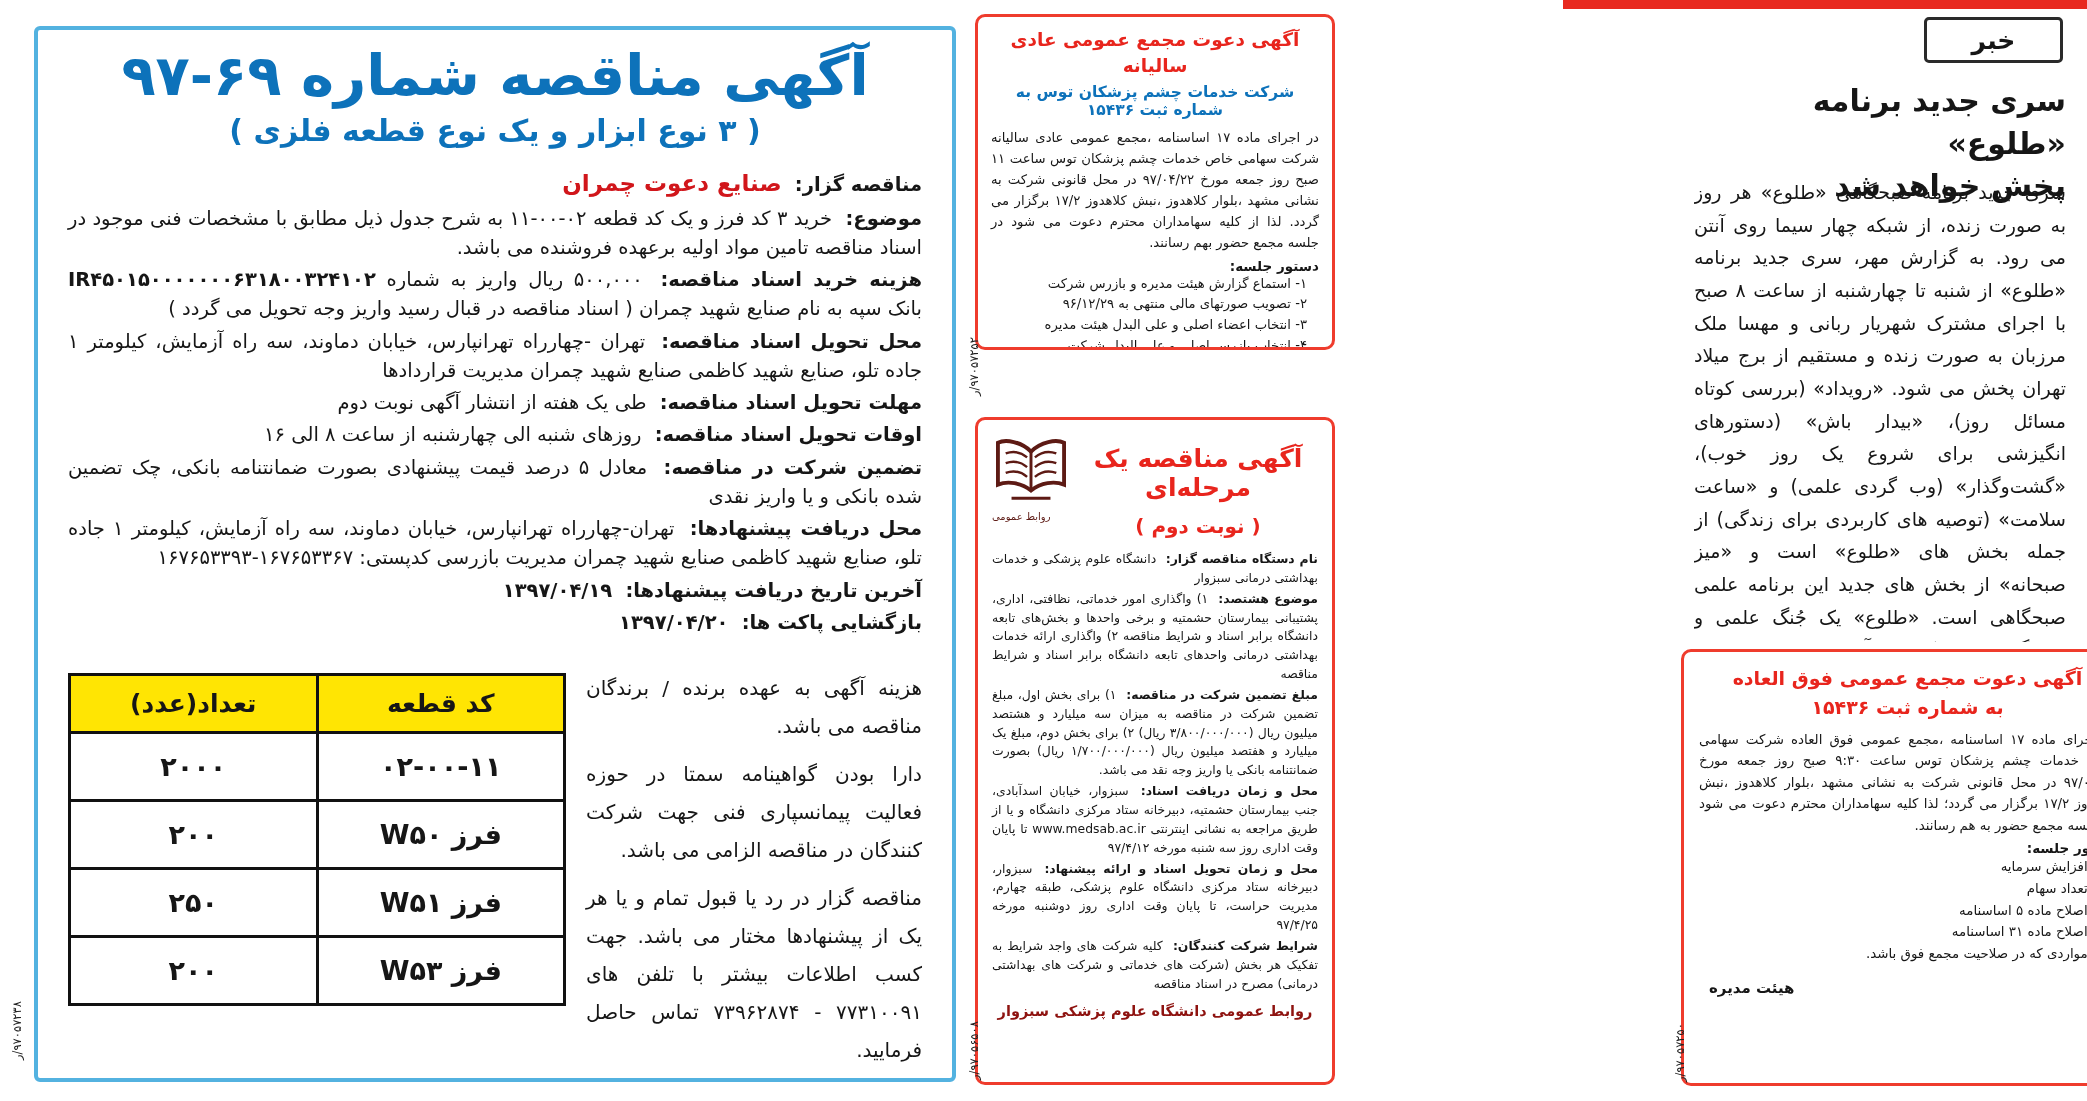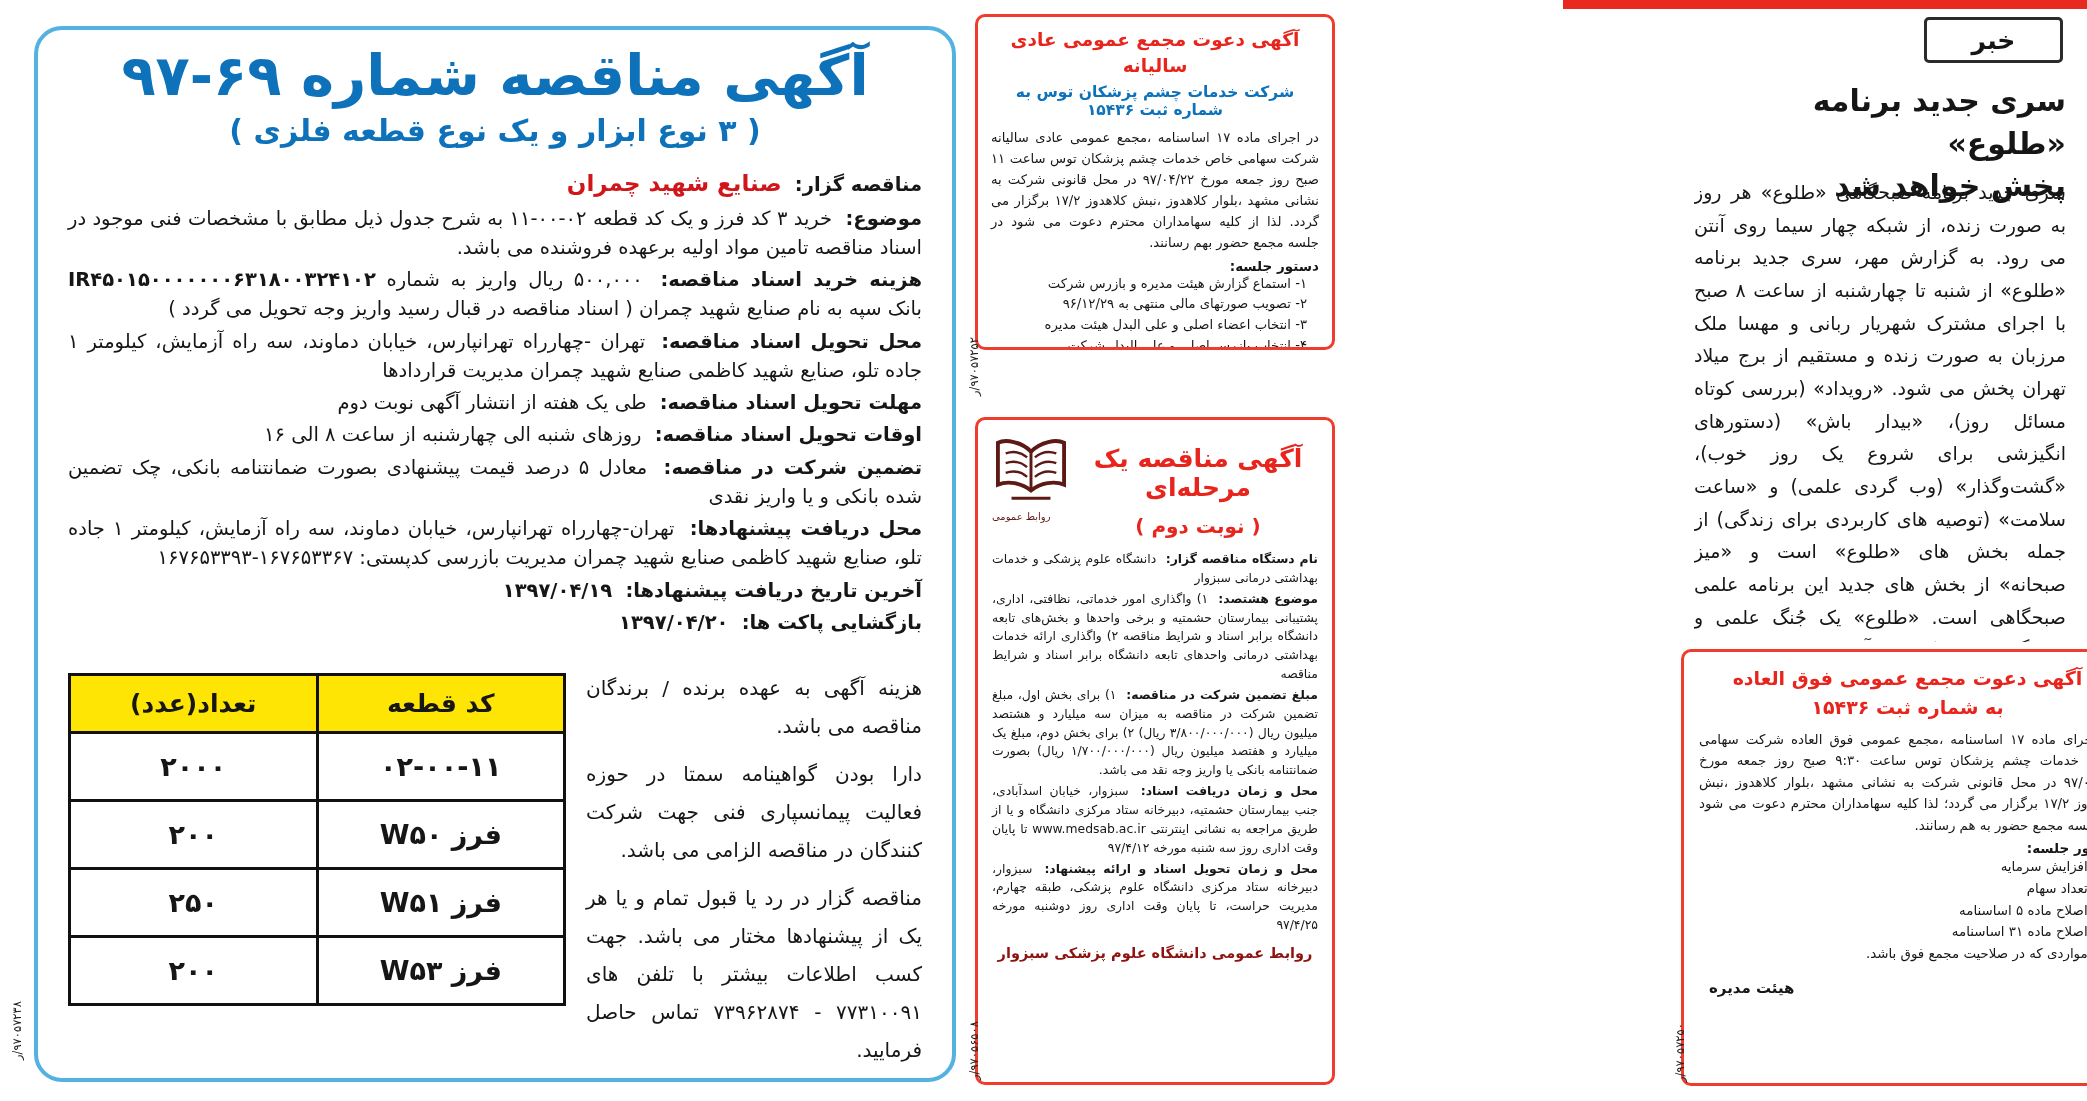--- a/index.html
+++ b/index.html
@@ -6,21 +6,21 @@
   html,body { background:#e8e8e8; }
   .page {
     position:relative; width:2087px; height:1101px; background:#ffffff;
     font-family:"DejaVu Sans", sans-serif; color:#161616;
     direction:rtl; overflow:hidden;
   }
 
   
   .tender-box {
     position:absolute; left:34px; top:26px; width:922px; height:1056px;
-    border:4px solid #53b2e0; border-radius:28px; background:#fff;
+    border:4px solid #53b2e0; border-radius:6px; background:#fff;
     padding:12px 30px 14px; overflow:hidden;
   }
   .tender-title  { text-align:center; color:#0d72ba; font-weight:bold; font-size:56px; line-height:1.2; }
   .tender-subtitle { text-align:center; color:#0d72ba; font-weight:bold; font-size:30px; margin-top:4px; }
   .tender-body { margin-top:18px; font-size:19.5px; line-height:1.5; text-align:justify; }
   .tender-body p { margin-bottom:3px; }
   .tender-body .lbl { margin-left:7px; }
   .red-val { color:#d1161b; font-weight:bold; font-size:23px; }
   .acct { white-space:nowrap; }
   .tender-bottom { display:flex; gap:20px; margin-top:32px; }
@@ -84,21 +84,21 @@
 
 <div class="page" lang="fa">
 
   <section class="tender-box">
     <h1 class="tender-title">آگهی مناقصه شماره ۶۹-۹۷</h1>
     <h2 class="tender-subtitle">( ۳ نوع ابزار و یک نوع قطعه فلزی )</h2>
 
     <div class="tender-body">
       <p class="field">
         <b class="lbl">مناقصه گزار:</b>
-        <span class="red-val">صنایع شهید چمران</span>
+        <span class="red-val">صنایع دعوت چمران</span>
       </p>
       <p class="field">
         <b class="lbl">موضوع:</b>
         <span>خرید ۳ کد فرز و یک کد قطعه ۰۲-۰۰-۱۱ به شرح جدول ذیل مطابق با مشخصات فنی موجود در اسناد مناقصه تامین مواد اولیه برعهده فروشنده می باشد.</span>
       </p>
       <p class="field">
         <b class="lbl">هزینه خرید اسناد مناقصه:</b>
         <span>۵۰۰,۰۰۰ ریال واریز به شماره</span>
         <b class="acct">IR۴۵۰۱۵۰۰۰۰۰۰۰۶۳۱۸۰۰۳۲۴۱۰۲</b>
         <span>بانک سپه به نام صنایع شهید چمران ( اسناد مناقصه در قبال رسید واریز وجه تحویل می گردد )</span>
@@ -214,20 +214,24 @@
         <span>۱) برای بخش اول، مبلغ تضمین شرکت در مناقصه به میزان سه میلیارد و هشتصد میلیون ریال (۳/۸۰۰/۰۰۰/۰۰۰ ریال) ۲) برای بخش دوم، مبلغ یک میلیارد و هفتصد میلیون ریال (۱/۷۰۰/۰۰۰/۰۰۰ ریال) بصورت ضمانتنامه بانکی یا واریز وجه نقد می باشد.</span>
       </p>
       <p>
         <b>محل و زمان دریافت اسناد:</b>
         <span>سبزوار، خیابان اسدآبادی، جنب بیمارستان حشمتیه، دبیرخانه ستاد مرکزی دانشگاه و یا از طریق مراجعه به نشانی اینترنتی www.medsab.ac.ir تا پایان وقت اداری روز سه شنبه مورخه ۹۷/۴/۱۲</span>
       </p>
       <p>
         <b>محل و زمان تحویل اسناد و ارائه پیشنهاد:</b>
         <span>سبزوار، دبیرخانه ستاد مرکزی دانشگاه علوم پزشکی، طبقه چهارم، مدیریت حراست، تا پایان وقت اداری روز دوشنبه مورخه ۹۷/۴/۲۵</span>
       </p>
+      <p>
+        <b>شرایط شرکت کنندگان:</b>
+        <span>کلیه شرکت های واجد شرایط به تفکیک هر بخش (شرکت های خدماتی و شرکت های بهداشتی درمانی) مصرح در اسناد مناقصه</span>
+      </p>
     </div>
     <div class="stage-footer">روابط عمومی دانشگاه علوم پزشکی سبزوار</div>
   </section>
 
   <div class="red-topbar"></div>
   <div class="news-label-box">
     <span>خبر</span>
   </div>
   <h2 class="news-headline">
     <div>سری جدید برنامه «طلوع»</div>

